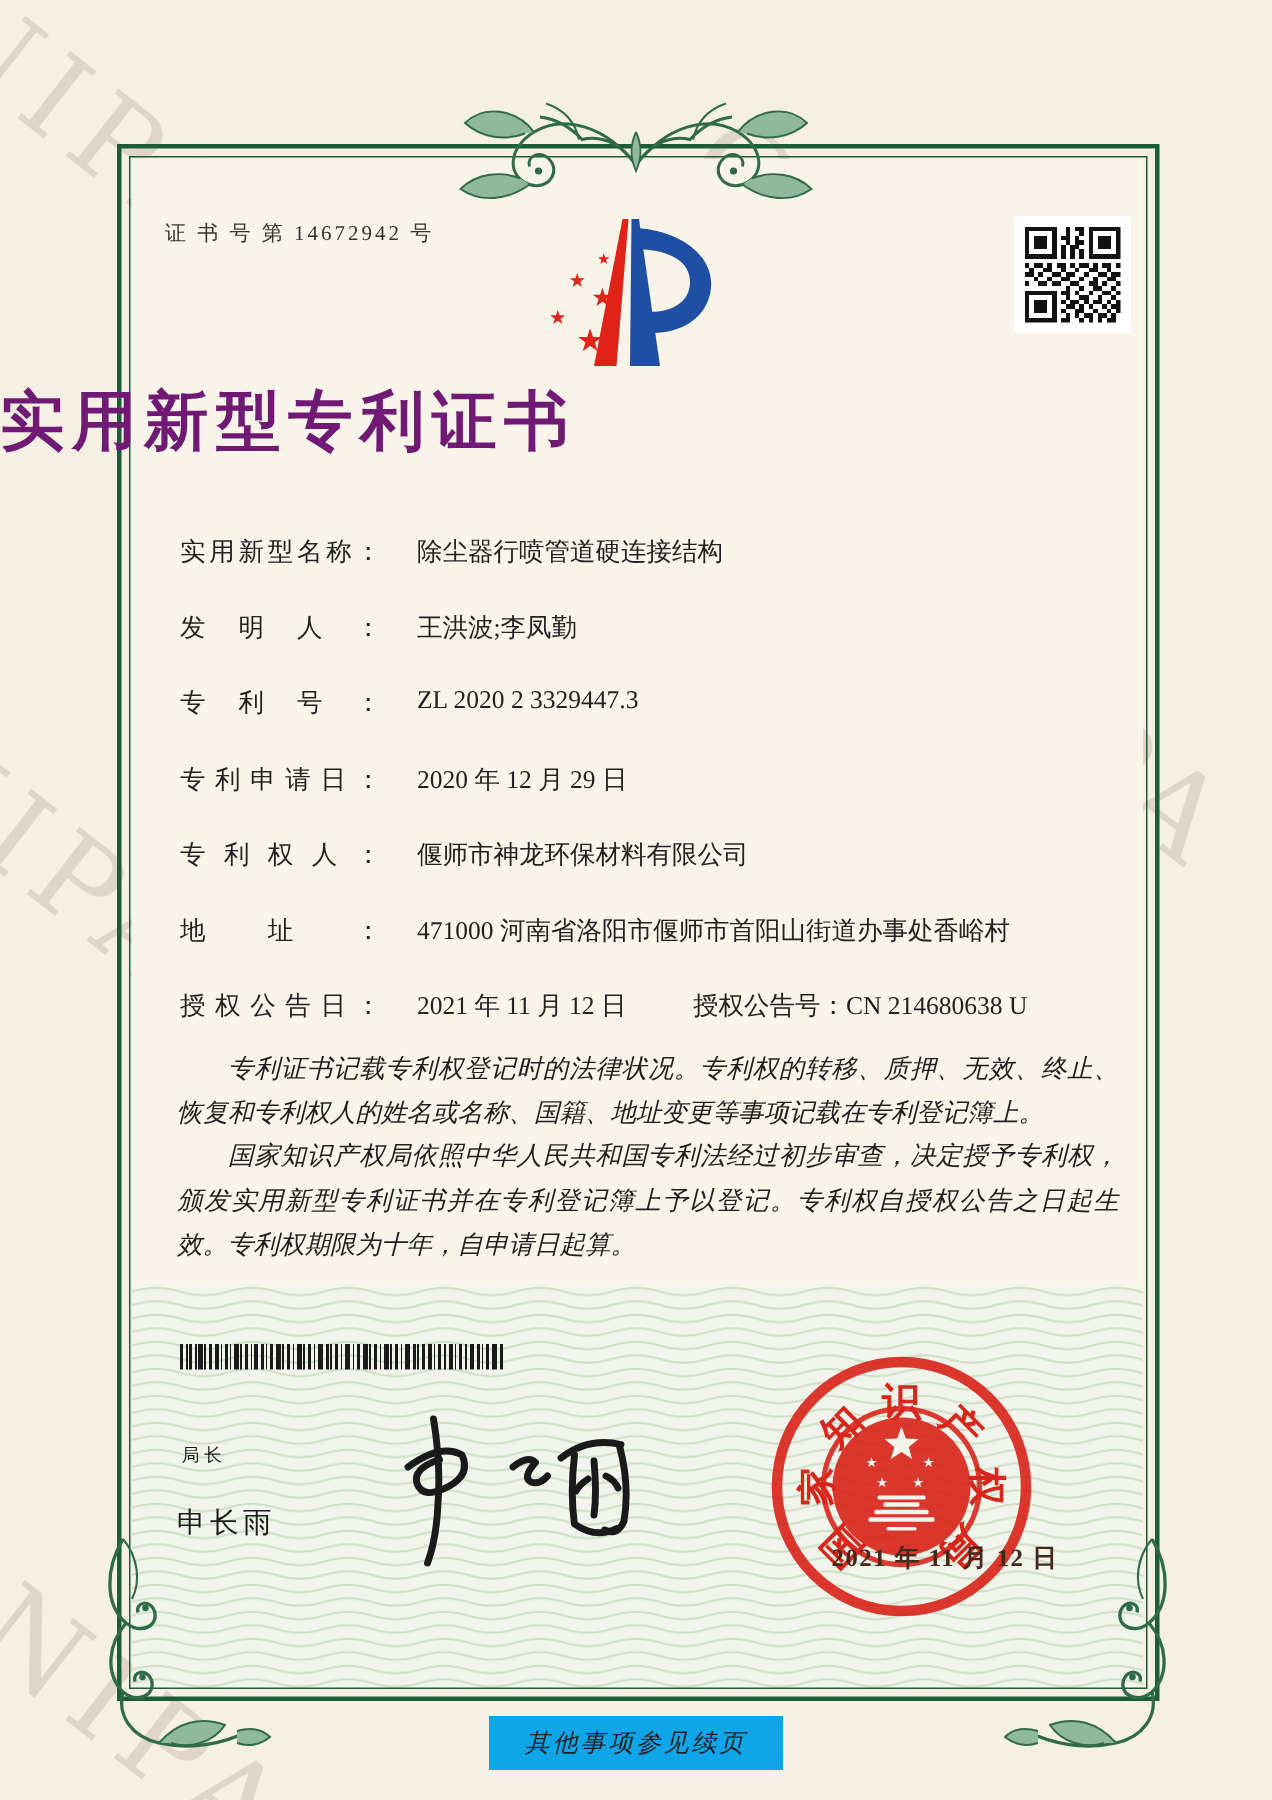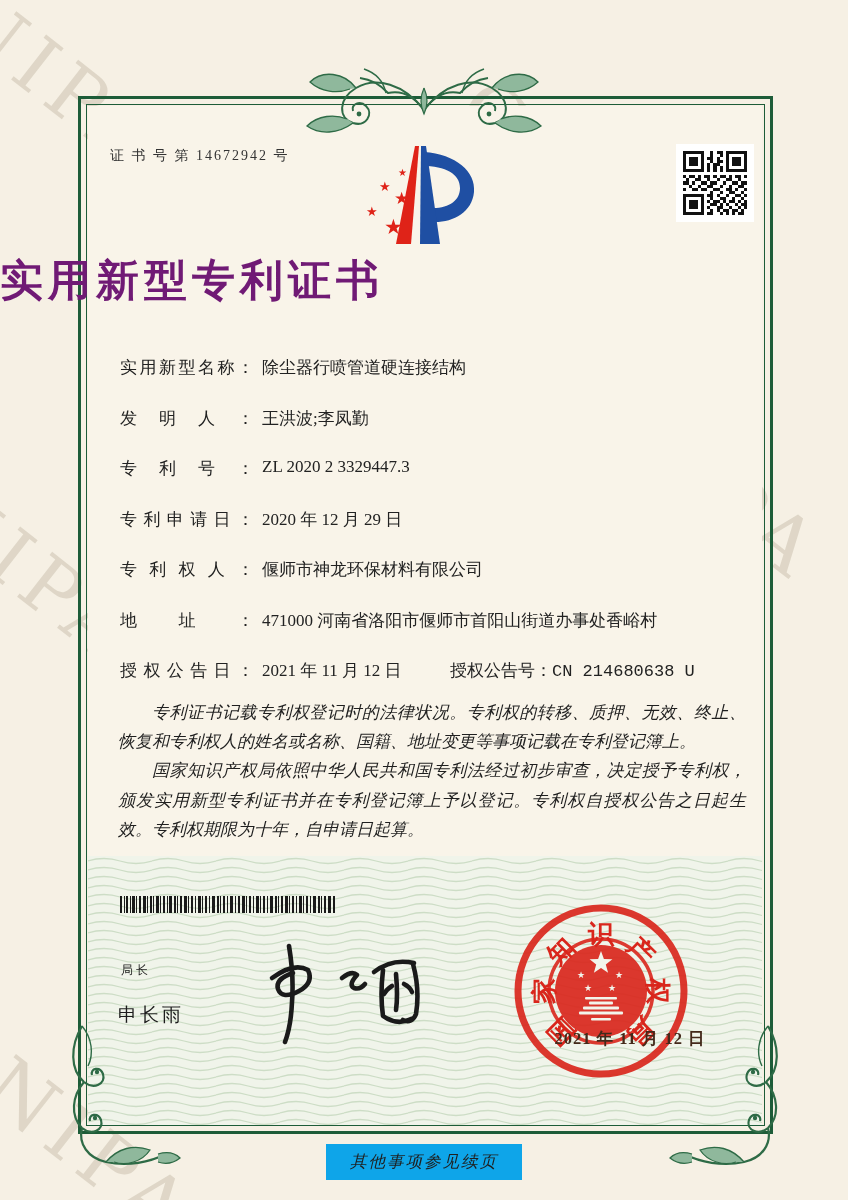--- a/index.html
+++ b/index.html
@@ -24,22 +24,22 @@
   .cert-no{position:absolute;left:110px;top:147px;font-size:14px;letter-spacing:2px;color:#333;z-index:5;}
   .logo{position:absolute;left:356px;top:142px;z-index:5;}
   .qr{position:absolute;left:676px;top:144px;width:78px;height:78px;background:#fff;
       display:flex;align-items:center;justify-content:center;z-index:5;}
   .title{position:absolute;left:0;top:252px;width:712px;font-size:43px;
       font-weight:bold;letter-spacing:5px;color:#701a75;z-index:5;}
   .fields{position:absolute;left:120px;top:356px;width:630px;z-index:5;font-size:17px;}
   .frow{position:relative;height:50.5px;}
   .lbl{display:inline-block;width:134px;text-align:justify;text-align-last:justify;
       vertical-align:top;color:#222;}
-  .val{margin-left:8px;color:#222;}
-  .grant2{position:absolute;left:330px;top:0;white-space:nowrap;font-family:Liberation Mono, monospace;}
+  .val{margin-left:24px;color:#222;}
+  .grant2{position:absolute;left:342px;top:0;white-space:nowrap;}
   .paras{position:absolute;left:118px;top:698px;width:628px;z-index:5;font-size:17px;
       line-height:1.72;font-style:italic;color:#1f1f1f;}
   .para{text-indent:2em;text-align:justify;}
   .barcode{position:absolute;left:120px;top:896px;z-index:5;}
   .sig-title{position:absolute;left:121px;top:962px;font-size:12px;letter-spacing:3px;z-index:5;color:#1c1c1c;}
   .sig-name{position:absolute;left:118px;top:1002px;font-size:19px;letter-spacing:3px;z-index:5;color:#1c1c1c;}
   .sig{position:absolute;left:246px;top:938px;z-index:5;}
   .seal{position:absolute;left:511px;top:901px;z-index:6;}
   .seal-date{position:absolute;left:525px;top:1028px;width:210px;text-align:center;font-size:16.5px;
       letter-spacing:1px;color:#43291a;z-index:7;font-weight:bold;}

